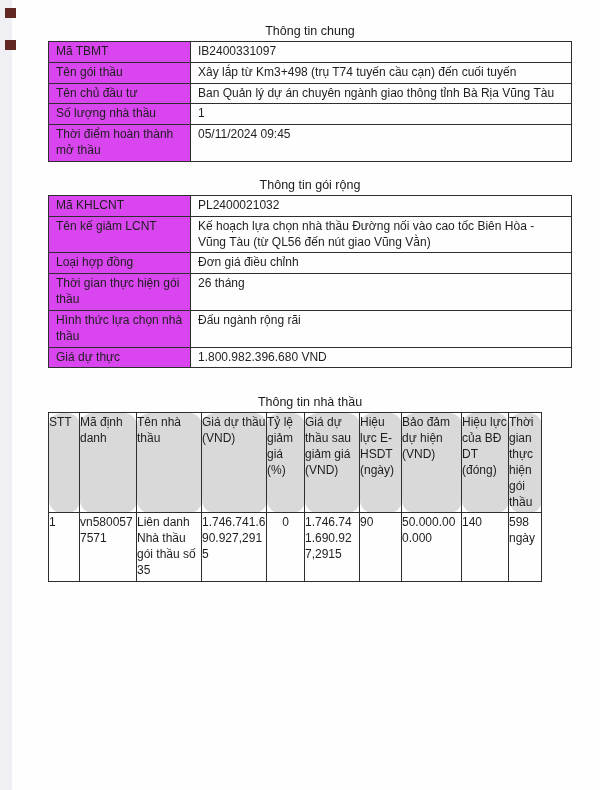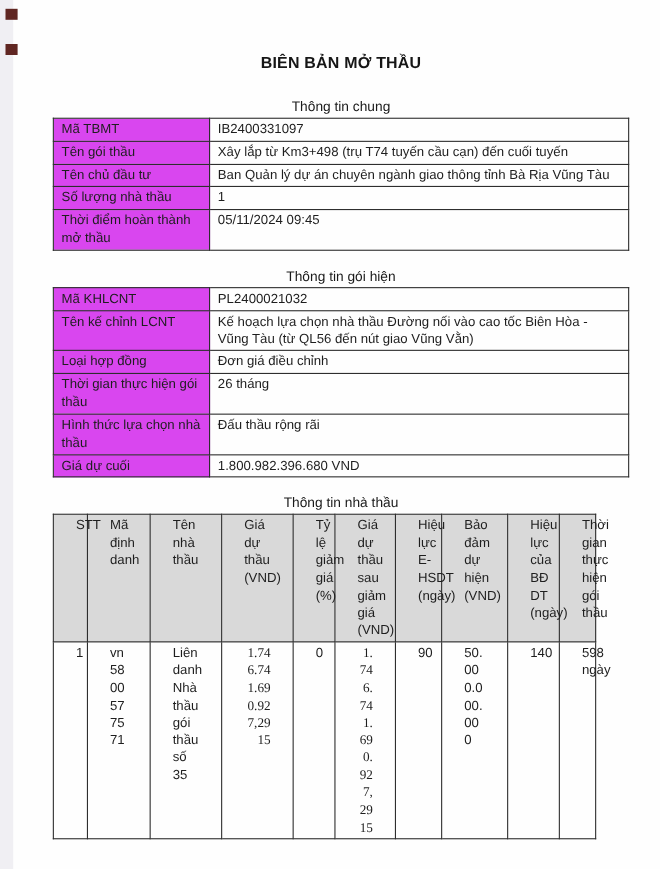--- a/index.html
+++ b/index.html
@@ -39,57 +39,56 @@
   }
   .section-heading {
     font-size: 12.5px;
     font-weight: normal;
     margin-bottom: 3px;
     color: #1a1a1a;
     text-align: center;
   }
   .sh-general { margin-top: 24px; }
   .sh-package { margin-top: 16px; }
-  .sh-bidders { margin-top: 16px; }
+  .sh-bidders { margin-top: 27px; }
 
   table {
     border-collapse: collapse;
     table-layout: fixed;
   }
   td, th {
     border: 1px solid #2e2e2e;
     vertical-align: top;
     text-align: left;
     font-weight: normal;
     line-height: 1.32;
   }
 
   
   table.kv { width: 524px; font-size: 12px; }
   table.kv td { padding: 2px 7px; }
   table.kv td.k { background: #d946ef; width: 142px; }
 
   
   table.bid { width: 493px; font-size: 12px; }
-  table.bid th, table.bid td { padding: 2px 20px; }
+  table.bid th, table.bid td { padding: 2px 0; border-radius: 13px; }
   table.bid th { background: #d9d9d9; }
   table.bid .ba { word-break: break-all; }
-  table.bid .r  { text-align: right; font-family: Liberation Serif, serif; }
+  table.bid .r  { text-align: left; }
   table.bid .c  { text-align: center; }
 </style>
 </head>
 <body>
 
 <div class="left-gutter"></div>
 <div class="marker m1"></div>
 <div class="marker m2"></div>
 
 <div class="content">
 
-  <div class="doc-title">BIÊN BẢN MỞ THẦU</div>
 
   <div class="section-heading sh-general">Thông tin chung</div>
   <table class="kv">
     <tbody>
         <tr>
       <td class="k">Mã TBMT</td>
       <td>IB2400331097</td>
     </tr>
     <tr>
       <td class="k">Tên gói thầu</td>
@@ -103,45 +102,45 @@
       <td class="k">Số lượng nhà thầu</td>
       <td>1</td>
     </tr>
     <tr>
       <td class="k">Thời điểm hoàn thành mở thầu</td>
       <td>05/11/2024 09:45</td>
     </tr>
   </tbody>
     </table>
 
-  <div class="section-heading sh-package">Thông tin gói hiện</div>
+  <div class="section-heading sh-package">Thông tin gói rộng</div>
   <table class="kv">
     <tbody>
         <tr>
       <td class="k">Mã KHLCNT</td>
       <td>PL2400021032</td>
     </tr>
     <tr>
-      <td class="k">Tên kế chỉnh LCNT</td>
+      <td class="k">Tên kế giảm LCNT</td>
       <td>Kế hoạch lựa chọn nhà thầu Đường nối vào cao tốc Biên Hòa - Vũng Tàu (từ QL56 đến nút giao Vũng Vằn)</td>
     </tr>
     <tr>
       <td class="k">Loại hợp đồng</td>
       <td>Đơn giá điều chỉnh</td>
     </tr>
     <tr>
       <td class="k">Thời gian thực hiện gói thầu</td>
       <td>26 tháng</td>
     </tr>
     <tr>
       <td class="k">Hình thức lựa chọn nhà thầu</td>
-      <td>Đấu thầu rộng rãi</td>
+      <td>Đấu ngành rộng rãi</td>
     </tr>
     <tr>
-      <td class="k">Giá dự cuối</td>
+      <td class="k">Giá dự thực</td>
       <td>1.800.982.396.680 VND</td>
     </tr>
   </tbody>
     </table>
 
   <div class="section-heading sh-bidders">Thông tin nhà thầu</div>
   <table class="bid">
     <colgroup>
       <col style="width:31px">
         <col style="width:57px">
@@ -157,21 +156,21 @@
     <tbody>
         <tr>
       <th>STT</th>
       <th>Mã định danh</th>
       <th>Tên nhà thầu</th>
       <th>Giá dự thầu (VND)</th>
       <th>Tỷ lệ giảm giá (%)</th>
       <th>Giá dự thầu sau giảm giá (VND)</th>
       <th>Hiệu lực E-HSDT (ngày)</th>
       <th>Bảo đảm dự hiện (VND)</th>
-      <th>Hiệu lực của BĐ DT (ngày)</th>
+      <th>Hiệu lực của BĐ DT (đóng)</th>
       <th>Thời gian thực hiện gói thầu</th>
     </tr>
     <tr>
       <td>1</td>
       <td class="ba">vn5800577571</td>
       <td>Liên danh Nhà thầu gói thầu số 35</td>
       <td class="ba r">1.746.741.690.927,2915</td>
       <td class="c">0</td>
       <td class="ba r">1.746.741.690.927,2915</td>
       <td>90</td>

